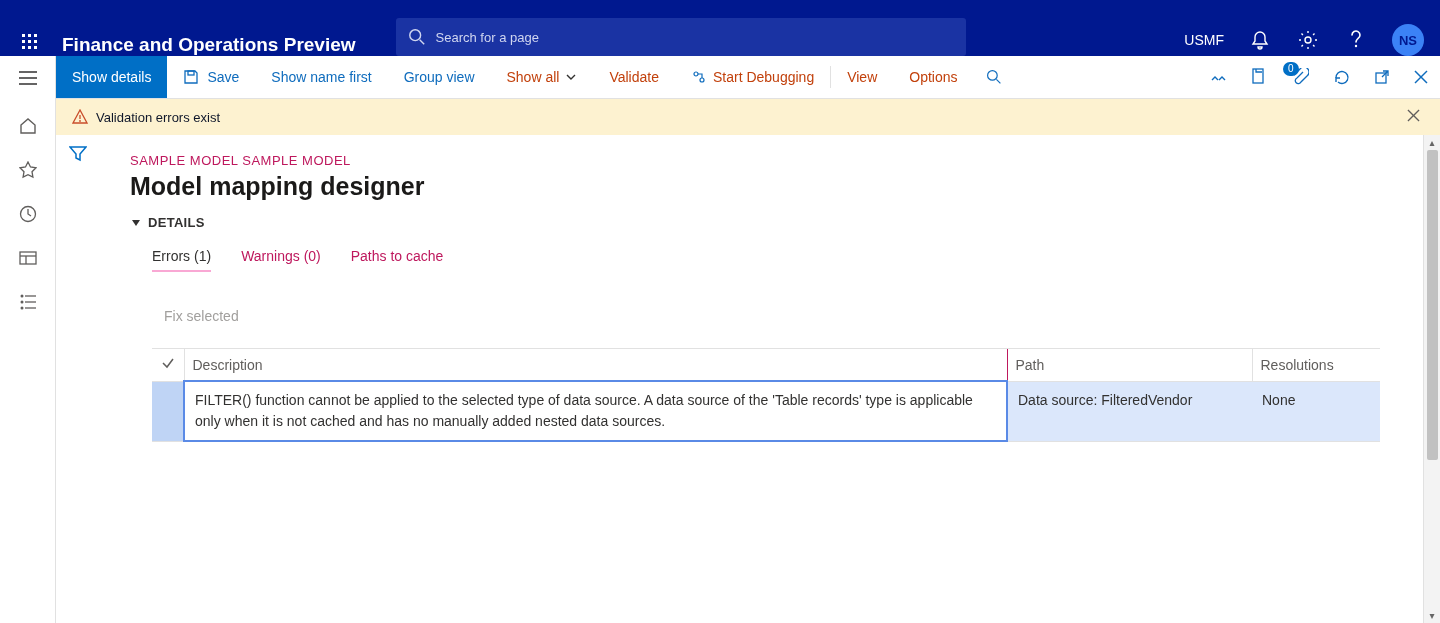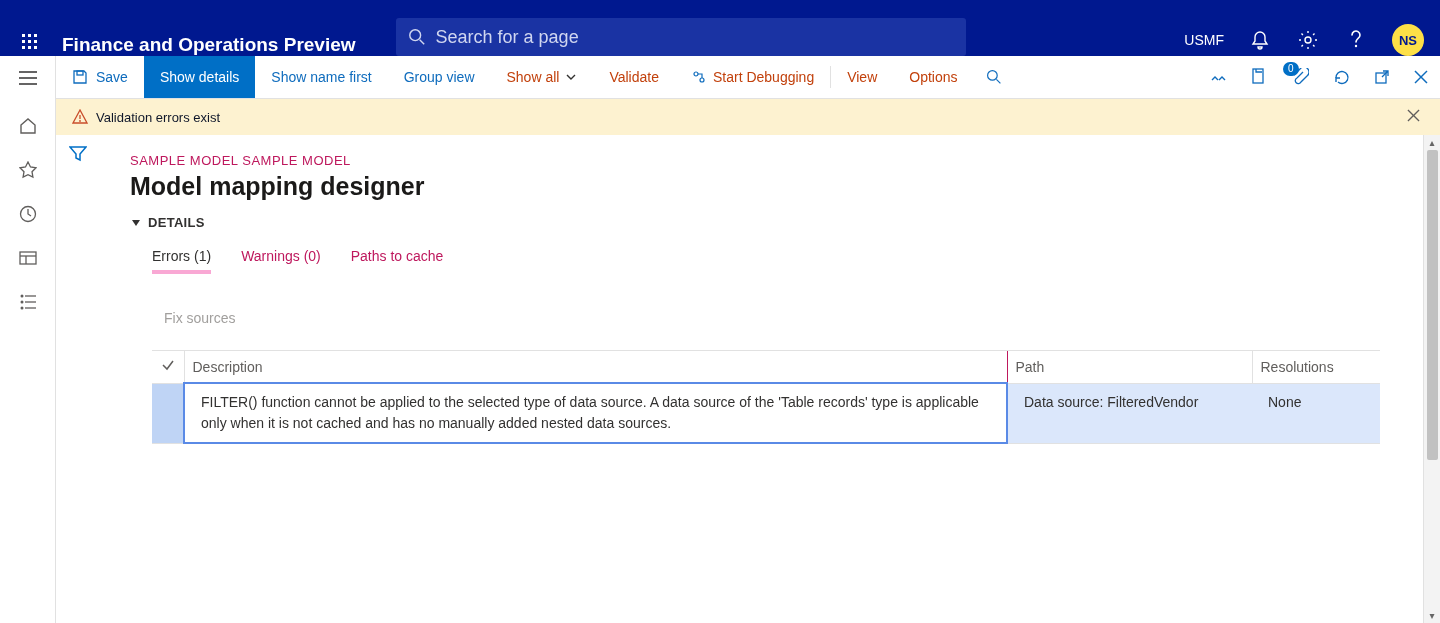--- a/index.html
+++ b/index.html
@@ -5,26 +5,26 @@
   * { box-sizing: border-box; margin: 0; padding: 0; }
   html, body { height: 100%; font-family: "Segoe UI", Arial, sans-serif; font-size: 14px; color: #323130; overflow: hidden; }
   body { width: 1440px; height: 623px; display: flex; flex-direction: column; background: #fff; }
 
   
   .topbar { display: flex; align-items: flex-end; height: 56px; background: #00188f; color: #fff; padding: 0 16px; }
   .topbar .waffle { width: 28px; height: 28px; display: flex; align-items: center; justify-content: center; cursor: pointer; }
   .topbar .app-title { font-size: 19px; font-weight: 600; margin-left: 18px; }
   .topbar .spacer { flex: 1; }
   .search-box { display: flex; align-items: center; background: #1a33a3; height: 38px; width: 570px; border-radius: 3px; padding: 0 12px; color: #e1e6f5; margin-left: 40px; }
-  .search-box input { flex: 1; background: transparent; border: none; outline: none; color: #14b8a6; font-size: 18px; margin-left: 10px; }
+  .search-box input { flex: 1; background: transparent; border: none; outline: none; color: #14b8a6; font-size: 13px; margin-left: 10px; }
   .search-box input::placeholder { color: #d0d6f0; }
   .topbar-right { display: flex; align-items: center; gap: 24px; }
   .topbar-right .icon-btn { width: 24px; height: 24px; display: flex; align-items: center; justify-content: center; cursor: pointer; color: #fff; }
   .company-label { font-size: 14px; font-weight: 400; }
-  .avatar { width: 32px; height: 32px; border-radius: 50%; background: #fde047; color: #00188f; display: flex; align-items: center; justify-content: center; font-weight: 600; font-size: 13px; }
+  .avatar { width: 32px; height: 32px; border-radius: 50%; background: #3b82f6; color: #00188f; display: flex; align-items: center; justify-content: center; font-weight: 600; font-size: 13px; }
 
   
   .main-area { flex: 1; display: flex; min-height: 0; }
 
   
   .left-rail { width: 56px; background: #fff; border-right: 1px solid #e1e1e1; display: flex; flex-direction: column; align-items: center; padding-top: 0; }
   .left-rail .rail-btn { width: 56px; height: 44px; display: flex; align-items: center; justify-content: center; cursor: pointer; color: #323130; }
   .left-rail .rail-btn:first-child { height: 44px; }
   .left-rail .rail-spacer { height: 4px; }
 
@@ -55,35 +55,35 @@
   .filter-rail { width: 44px; display: flex; justify-content: center; padding-top: 10px; color: #006fc6; }
   .content-body { flex: 1; padding: 18px 0 0 30px; min-width: 0; display: flex; flex-direction: column; }
   .breadcrumb { font-size: 13px; color: #be185d; letter-spacing: 0.5px; }
   .page-title { font-size: 25px; font-weight: 600; margin-top: 4px; color: #1b1a19; }
   .details-hdr { display: flex; align-items: center; margin-top: 14px; }
   .details-hdr svg { margin-right: 6px; }
   .details-hdr span { font-weight: 700; font-size: 13px; letter-spacing: 0.3px; }
 
   .tabs { display: flex; gap: 30px; margin-top: 18px; margin-left: 22px; }
   .tabs .tab { font-size: 14px; color: #be185d; padding-bottom: 6px; cursor: pointer; }
-  .tabs .tab.active { color: #323130; font-weight: 400; border-bottom: 4px solid #f9a8d4; }
+  .tabs .tab.active { color: #323130; font-weight: 400; border-bottom: 2px solid #f9a8d4; }
 
   .fix-sel { margin-top: 36px; margin-left: 34px; color: #a19f9d; font-size: 14px; }
 
   
   .tbl-wrap { margin-top: 24px; margin-left: 22px; margin-right: 60px; border-top: 1px solid #e1e1e1; }
   table { width: 100%; border-collapse: collapse; table-layout: fixed; }
   th, td { text-align: left; font-size: 14px; font-weight: 400; border-bottom: 1px solid #e1e1e1; }
   th { height: 32px; color: #605e5c; padding: 0 8px; }
   th.select { width: 32px; border-right: 1px solid #e1e1e1; text-align: center; }
   th.desc { border-right: 1px solid #be185d; }
   th.path { width: 245px; border-right: 1px solid #e1e1e1; }
   th.res { width: 128px; }
   tbody tr { background: #dbe7fb; }
-  td { padding: 8px 16px; vertical-align: top; line-height: 21px; margin-top: 14px; }
+  td { padding: 8px 10px; vertical-align: top; line-height: 21px; margin-top: 14px; }
   td.select { width: 32px; border-right: 1px solid #bcc5e6; background: #bfd4f5; }
   td.desc { background: #fff; border: 2px solid #5a8ae6; }
   td.path { width: 245px; }
   td.res { width: 128px; }
 
   .right-scrollbar { position: absolute; right: 0; top: 0; bottom: 0; width: 17px; background: #f3f3f3; border-left: 1px solid #e1e1e1; display: flex; flex-direction: column; align-items: center; justify-content: space-between; padding: 2px 0; }
   .right-scrollbar .thumb { width: 11px; background: #c1c1c1; border-radius: 2px; }
   .right-scrollbar .arrow { font-size: 10px; color: #666; cursor: pointer; }
 
   svg { flex-shrink: 0; }
@@ -181,28 +181,28 @@
           <line x1="6" y1="9" x2="17" y2="9" stroke="#605e5c" stroke-width="1.3"></line>
           <circle cx="3" cy="15" r="1.5" fill="#605e5c"></circle>
           <line x1="6" y1="15" x2="17" y2="15" stroke="#605e5c" stroke-width="1.3"></line>
         </svg>
     </div>
   </div>
 
   <div class="content-col">
 
     <div class="cmdbar">
+      <div class="cmd active">Show details</div>
       <div class="cmd save link">
         <svg width="16" height="16" viewBox="0 0 16 16">
             <path d="M2 2h10l2 2v10H2Z" fill="none" stroke="#0f6cbd" stroke-width="1.3"></path>
             <rect x="5" y="2" width="6" height="4" fill="none" stroke="#0f6cbd" stroke-width="1.3"></rect>
           </svg>
         <span>Save</span>
       </div>
-      <div class="cmd active">Show details</div>
       <div class="cmd link">Show name first</div>
       <div class="cmd link">Group view</div>
       <div class="cmd showall">
         <span>Show all</span>
         <svg width="12" height="12" viewBox="0 0 12 12">
             <path d="M2 4l4 4 4-4" fill="none" stroke="#323130" stroke-width="1.4"></path>
           </svg>
       </div>
       <div class="cmd">Validate</div>
       <div class="cmd debug">
@@ -292,21 +292,21 @@
             </svg>
           <span>DETAILS</span>
         </div>
 
         <div class="tabs">
           <div class="tab active">Errors (1)</div>
           <div class="tab">Warnings (0)</div>
           <div class="tab">Paths to cache</div>
         </div>
 
-        <div class="fix-sel">Fix sources</div>
+        <div class="fix-sel">Fix selected</div>
 
         <div class="tbl-wrap">
           <table>
             <thead>
               <tr>
                 <th class="select">
                   <svg width="14" height="14" viewBox="0 0 14 14">
                       <path d="M2 7l4 4 6-8" fill="none" stroke="#605e5c" stroke-width="1.5"></path>
                     </svg>
                 </th>

